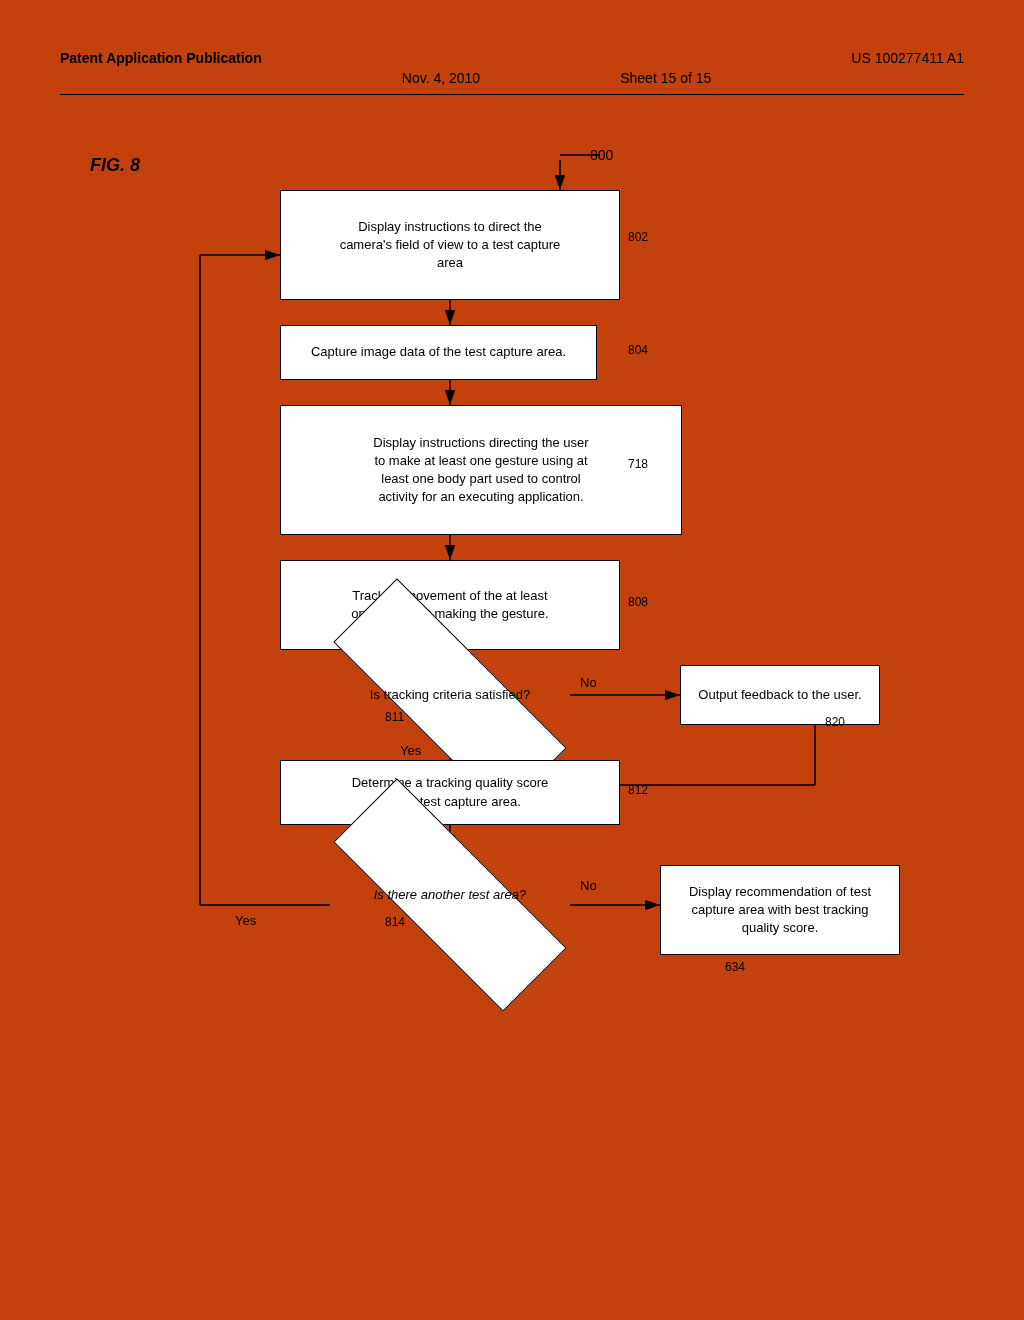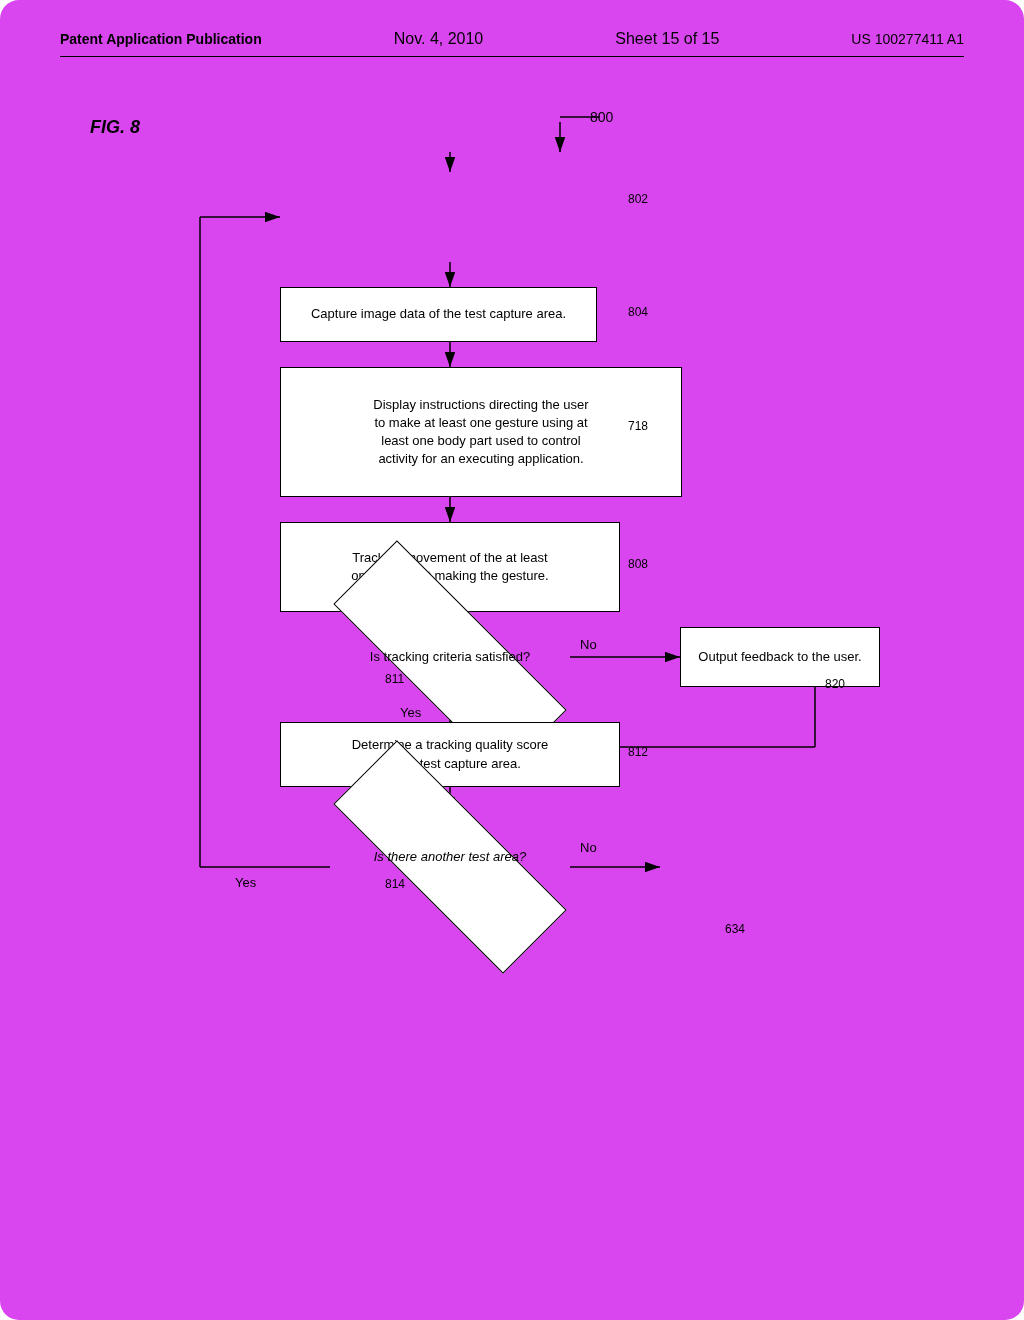--- a/index.html
+++ b/index.html
@@ -8,42 +8,42 @@
       font-family: Arial, sans-serif;
       width: 1024px;
       height: 1320px;
       overflow: hidden;
       position: relative;
     }
 
     .page {
       width: 1024px;
       height: 1320px;
-      background: #d946ef;
+      background: #c2410c;
       position: relative;
       padding: 30px 60px;
-      border-radius: 19px;
     }
 
     .header {
       display: flex;
       justify-content: space-between;
       align-items: center;
       border-bottom: 1px solid #000;
       padding-bottom: 8px;
       margin-bottom: 10px;
     }
 
     .header-left {
       font-size: 14px;
       font-weight: bold;
     }
 
     .header-center {
-      font-size: 16px;
+      font-size: 14px;
+      margin-top: 40px;
     }
 
     .header-right {
       font-size: 14px;
     }
 
     .diagram-area {
       position: relative;
       width: 100%;
       height: 1180px;
@@ -167,20 +167,25 @@
 
       <line x1="390" y1="720" x2="390" y2="745" stroke="#000" stroke-width="1.5" marker-end="url(#arrowhead)"></line>
 
       <line x1="510" y1="800" x2="600" y2="800" stroke="#000" stroke-width="1.5" marker-end="url(#arrowhead)"></line>
 
       <line x1="270" y1="800" x2="140" y2="800" stroke="#000" stroke-width="1.5"></line>
       <line x1="140" y1="150" x2="140" y2="800" stroke="#000" stroke-width="1.5"></line>
       <line x1="140" y1="150" x2="220" y2="150" stroke="#000" stroke-width="1.5" marker-end="url(#arrowhead)"></line>
     </svg>
 
+    <div class="fc-box" style="left:220px; top:85px; width:340px; height:110px;">
+      <span style="white-space:pre-line;">Display instructions to direct the
+camera's field of view to a test capture
+area</span>
+    </div>
     <div class="node-label" style="top:125px; left:568px;">802</div>
 
     <div class="fc-box" style="left:220px; top:220px; width:317px; height:55px;">
       <span>Capture image data of the test capture area.</span>
     </div>
     <div class="node-label" style="top:238px; left:568px;">804</div>
 
     <div class="fc-box" style="left:220px; top:300px; width:402px; height:130px;">
       <span style="white-space:pre-line;">Display instructions directing the user
 to make at least one gesture using at
@@ -219,16 +224,21 @@
     <div class="fc-diamond" style="left:270px; top:745px; width:240px; height:90px;font-style:italic;">
       <div class="fc-diamond-inner"></div>
       <span class="fc-diamond-text">Is there another test area?</span>
     </div>
     <div class="node-label" style="top:810px; left:325px;">814</div>
 
     <div class="arrow-label" style="top:773px; left:520px;">No</div>
 
     <div class="arrow-label" style="top:808px; left:175px;">Yes</div>
 
+    <div class="fc-box" style="left:600px; top:760px; width:240px; height:90px;">
+      <span style="white-space:pre-line;">Display recommendation of test
+capture area with best tracking
+quality score.</span>
+    </div>
     <div class="node-label" style="top:855px; left:665px;">634</div>
 
   </div>
 </div>
 
 </body></html>

